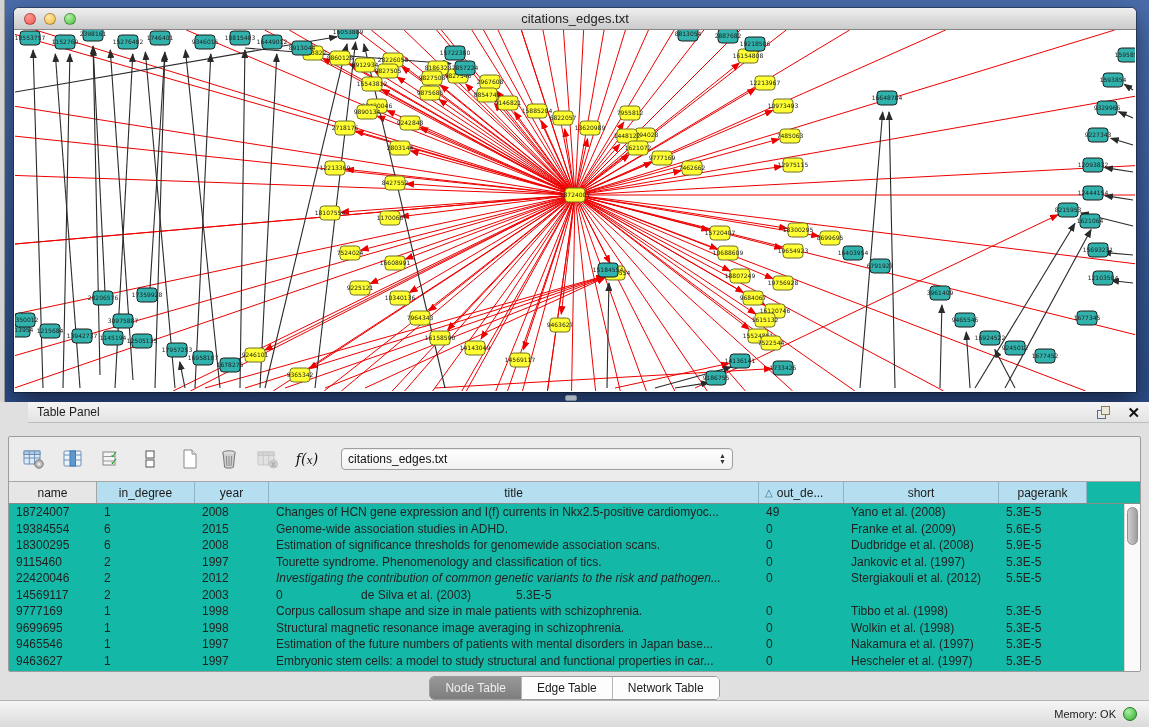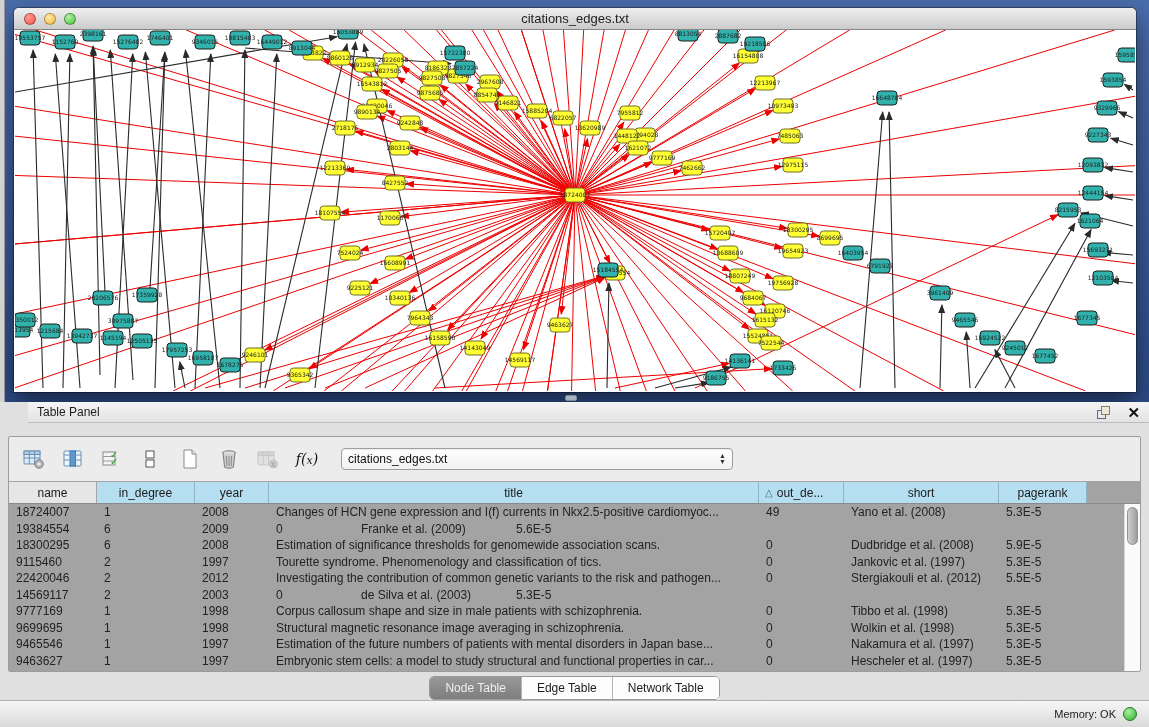--- a/index.html
+++ b/index.html
@@ -44,21 +44,21 @@
            display:flex; flex-direction:column; overflow:hidden; }
   .toolbar { height:44px; display:flex; align-items:center; padding:0 14px; gap:17px; flex:none; }
   .tool-btn { width:22px; height:22px; display:flex; align-items:center; justify-content:center; }
   .fx-label { font-family:"DejaVu Serif", serif; font-style:italic; font-size:14px; color:#111; }
   .combo { width:392px; height:22px; background:linear-gradient(#ffffff,#f1f1f1);
            border:1px solid #9f9f9f; border-radius:4px; display:flex; align-items:center;
            padding:0 6px; margin-left:6px; box-shadow:inset 0 1px 1px rgba(0,0,0,.08); }
   .combo-text { font-size:12px; color:#111; flex:1; }
   .combo-arrows { font-size:7px; line-height:6px; color:#333; text-align:center; }
 
-  .tbl { flex:1; background:#a3a3a3; border-top:1px solid #a6a6a6; position:relative; overflow:hidden; }
+  .tbl { flex:1; background:#14b8a6; border-top:1px solid #a6a6a6; position:relative; overflow:hidden; }
   .tbl-header { display:flex; height:22px; border-bottom:1px solid #8a8a8a; }
   .th { font-size:12px; color:#1a1a1a; display:flex; align-items:center; justify-content:center;
         border-right:1px solid #8fb4c6; background:#b5dff0; white-space:nowrap; overflow:hidden; }
   .th.gray { background:#e6e6e6; border-right:1px solid #a5a5a5; }
   .th.sorted { justify-content:flex-start; padding-left:6px; }
   .sort-tri { font-size:10px; color:#3e6e8e; margin-right:4px; }
   .tbl-body { position:absolute; left:0; top:22px; right:16px; bottom:0; overflow:hidden; }
   .tr { display:flex; height:16.5px; align-items:center; }
   .td { font-size:12px; color:#222; padding-left:7px; white-space:nowrap; overflow:hidden; flex:none; }
   .vscroll { position:absolute; right:0; top:22px; bottom:0; width:16px; background:#fafafa;
@@ -623,21 +623,22 @@
             <div class="td" style="width: 98px;">1</div>
             <div class="td" style="width: 74px;">2008</div>
             <div class="td" style="width: 490px;">Changes of HCN gene expression and I(f) currents in Nkx2.5-positive cardiomyoc...</div>
             <div class="td" style="width: 85px;">49</div>
             <div class="td" style="width: 155px;">Yano et al. (2008)</div>
             <div class="td" style="width: 88px;">5.3E-5</div>
           </div>
           <div class="tr">
             <div class="td" style="width: 88px;">19384554</div>
             <div class="td" style="width: 98px;">6</div>
-            <div class="td" style="width: 74px;">2009</div>
+            <div class="td" style="width: 74px;">2015</div>
+            <div class="td" style="width: 490px;">Genome-wide association studies in ADHD.</div>
             <div class="td" style="width: 85px;">0</div>
             <div class="td" style="width: 155px;">Franke et al. (2009)</div>
             <div class="td" style="width: 88px;">5.6E-5</div>
           </div>
           <div class="tr">
             <div class="td" style="width: 88px;">18300295</div>
             <div class="td" style="width: 98px;">6</div>
             <div class="td" style="width: 74px;">2008</div>
             <div class="td" style="width: 490px;">Estimation of significance thresholds for genomewide association scans.</div>
             <div class="td" style="width: 85px;">0</div>
@@ -650,21 +651,21 @@
             <div class="td" style="width: 74px;">1997</div>
             <div class="td" style="width: 490px;">Tourette syndrome. Phenomenology and classification of tics.</div>
             <div class="td" style="width: 85px;">0</div>
             <div class="td" style="width: 155px;">Jankovic et al. (1997)</div>
             <div class="td" style="width: 88px;">5.3E-5</div>
           </div>
           <div class="tr">
             <div class="td" style="width: 88px;">22420046</div>
             <div class="td" style="width: 98px;">2</div>
             <div class="td" style="width: 74px;">2012</div>
-            <div class="td" style="width: 490px;">Investigating the contribution of common genetic variants to the risk and pathogen...</div>
+            <div class="td" style="width: 490px; font-style: italic;">Investigating the contribution of common genetic variants to the risk and pathogen...</div>
             <div class="td" style="width: 85px;">0</div>
             <div class="td" style="width: 155px;">Stergiakouli et al. (2012)</div>
             <div class="td" style="width: 88px;">5.5E-5</div>
           </div>
           <div class="tr">
             <div class="td" style="width: 88px;">14569117</div>
             <div class="td" style="width: 98px;">2</div>
             <div class="td" style="width: 74px;">2003</div>
             <div class="td" style="width: 85px;">0</div>
             <div class="td" style="width: 155px;">de Silva et al. (2003)</div>

